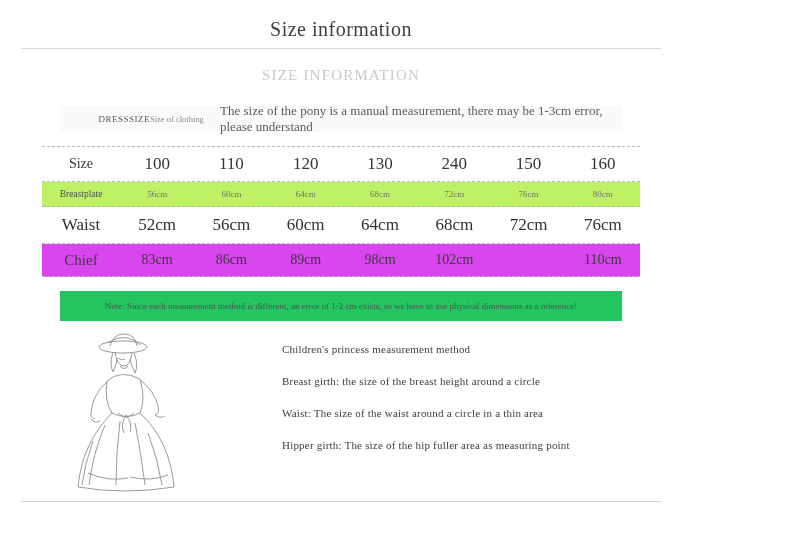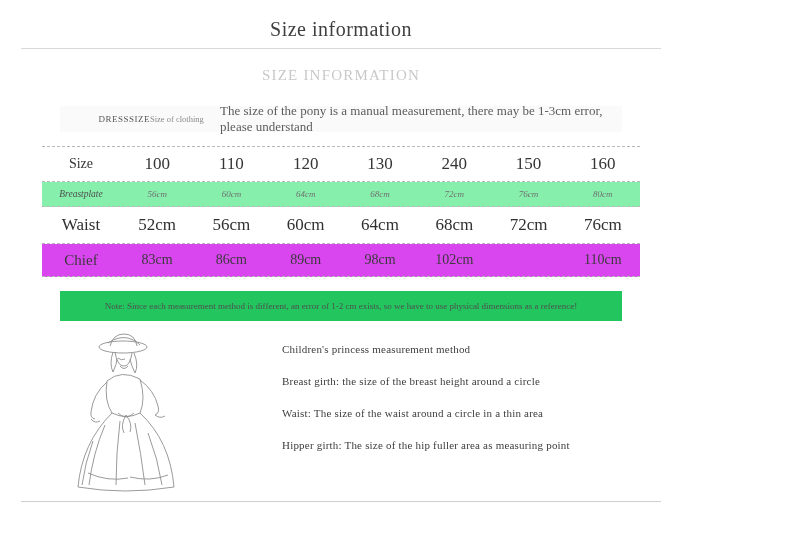--- a/index.html
+++ b/index.html
@@ -94,21 +94,21 @@
     white-space: nowrap;
   }
   .trow .c.first {
     flex: 1.05;
   }
 
   .row-size { height: 34px; }
   .row-size .c { font-size: 17px; color: #353535; }
   .row-size .c.first { font-size: 14px; }
 
-  .row-breast { height: 24px; background: #86efac; font-style: italic; }
+  .row-breast { height: 24px; background: #bef264; }
   .row-breast .c { font-size: 9px; color: #707070; }
   .row-breast .c.first { font-size: 9.5px; color: #4d4d4d; }
 
   .row-waist { height: 36px; }
   .row-waist .c { font-size: 17px; color: #303030; }
 
   .row-chief { height: 32px; background: #d946ef; }
   .row-chief .c { font-size: 14px; color: #3a3a3a; }
   .row-chief .c.first { font-size: 15px; }
 

